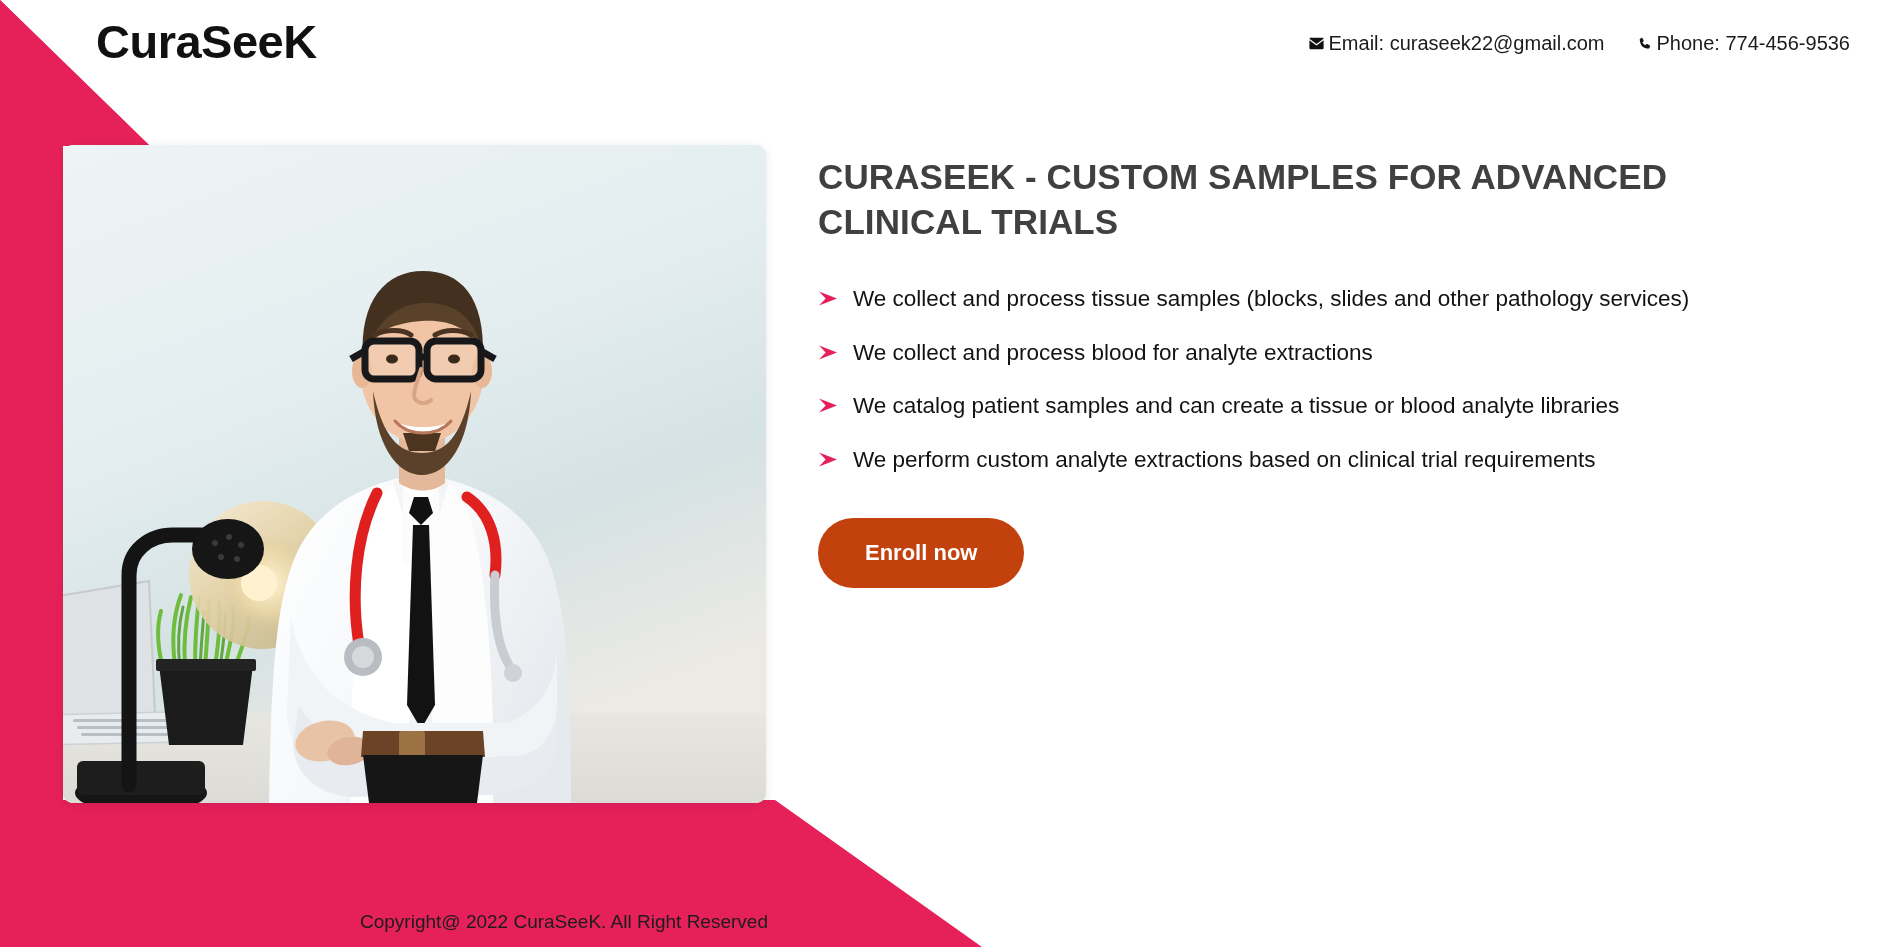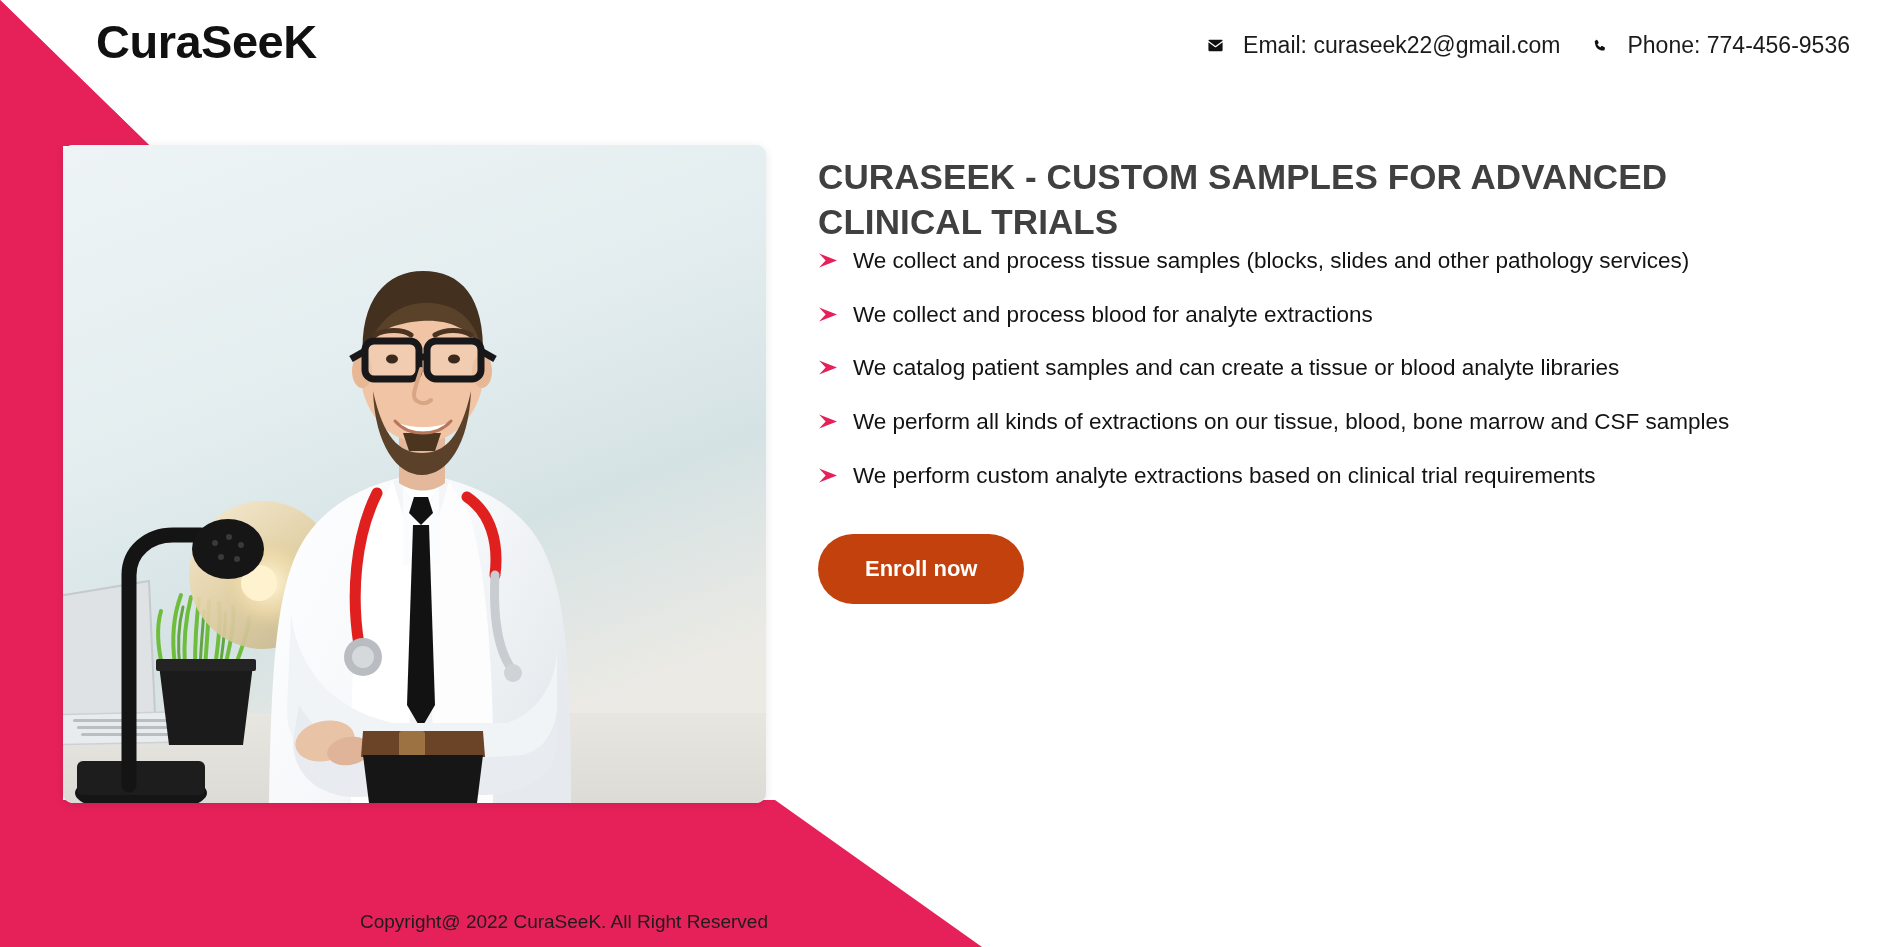--- a/index.html
+++ b/index.html
@@ -53,22 +53,22 @@
     position: absolute;
     right: 50px;
     top: 32px;
     display: flex;
     align-items: center;
     gap: 32px;
   }
   .contact-item {
     display: flex;
     align-items: center;
-    gap: 19px;
-    font-size: 23px;
+    gap: 4px;
+    font-size: 20px;
     color: #1b1b1b;
     white-space: nowrap;
   }
   .contact-item svg { display: block; }
 
   
   .hero-photo {
     position: absolute;
     left: 63px;
     top: 145px;
@@ -93,20 +93,21 @@
   .headline {
     font-size: 35px;
     font-weight: 700;
     line-height: 1.28;
     color: #404040;
     text-transform: uppercase;
     letter-spacing: 0.1px;
     max-width: 940px;
   }
   .bullets {
+    margin-top: 38px;
     list-style: none;
   }
   .bullet {
     display: flex;
     align-items: flex-start;
     gap: 14px;
     margin-bottom: 22px;
   }
   .bullet-icon {
     flex: 0 0 auto;
@@ -369,35 +370,27 @@
 
       <li class="bullet">
         <span class="bullet-icon">
           <svg width="21" height="17" viewBox="0 0 22 18" aria-hidden="true">
             <path d="M1 1.5 L20 9 L1 16.5 L8 9 Z" fill="#e6215a"></path>
           </svg>
         </span>
         <span class="bullet-text">We catalog patient samples and can create a tissue or blood analyte libraries</span>
       </li>
 
+
       <li class="bullet">
         <span class="bullet-icon">
           <svg width="21" height="17" viewBox="0 0 22 18" aria-hidden="true">
             <path d="M1 1.5 L20 9 L1 16.5 L8 9 Z" fill="#e6215a"></path>
           </svg>
         </span>
-        <span class="bullet-text">We perform all kinds of extractions on our tissue, blood, bone marrow and CSF samples</span>
-      </li>
-
-      <li class="bullet">
-        <span class="bullet-icon">
-          <svg width="21" height="17" viewBox="0 0 22 18" aria-hidden="true">
-            <path d="M1 1.5 L20 9 L1 16.5 L8 9 Z" fill="#e6215a"></path>
-          </svg>
-        </span>
         <span class="bullet-text">We perform custom analyte extractions based on clinical trial requirements</span>
       </li>
 
     </ul>
 
     <button class="cta-button">Enroll now</button>
 
   </section>
 
   <footer class="footer">

